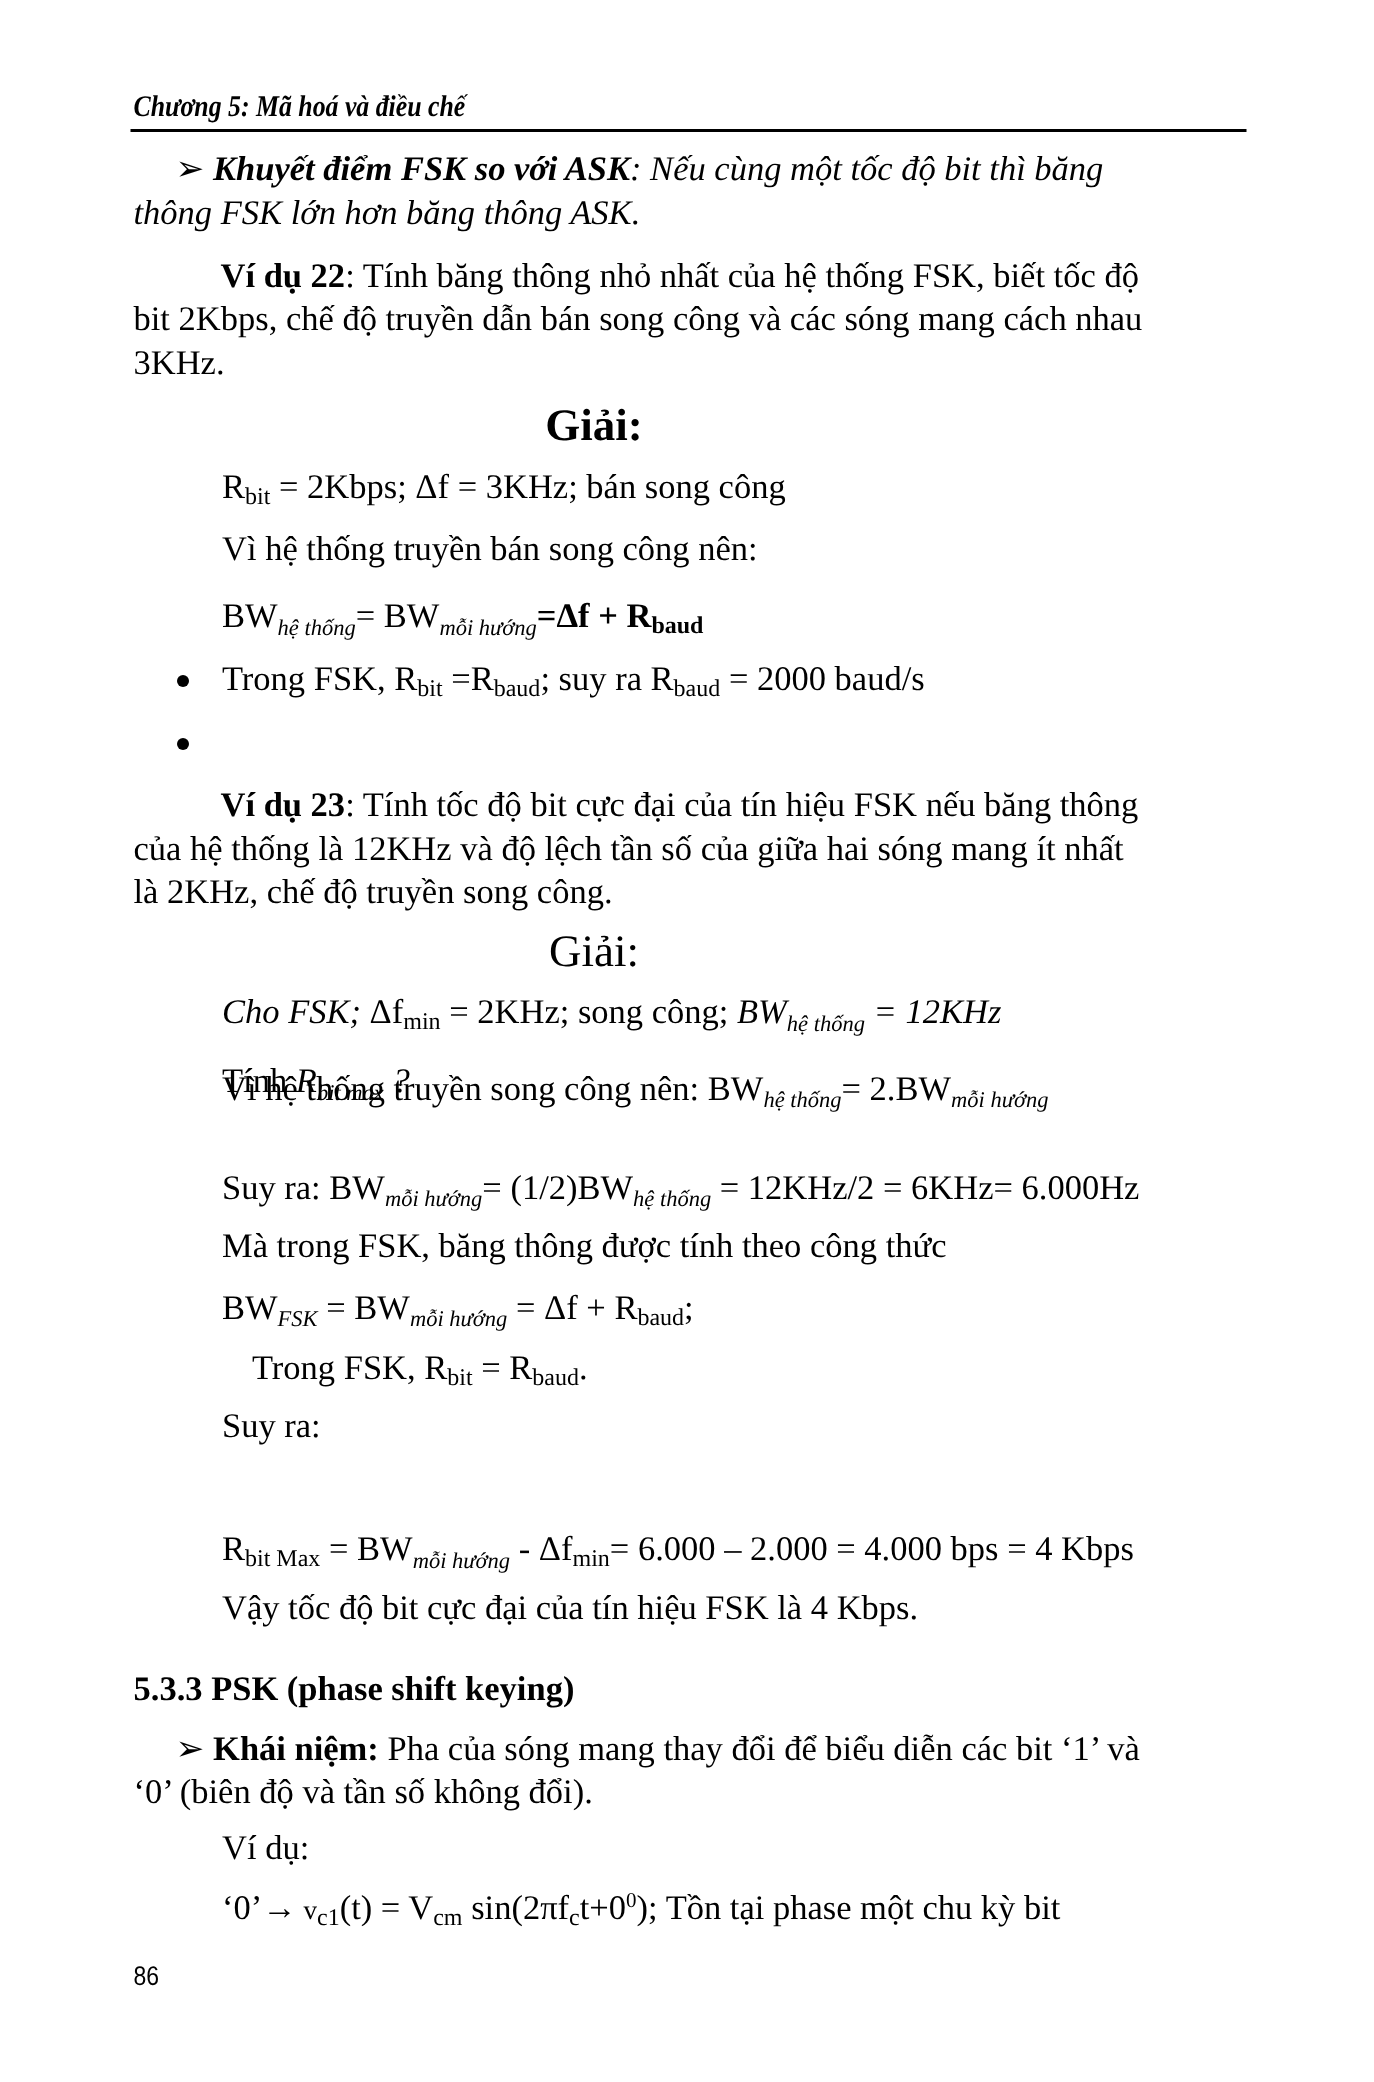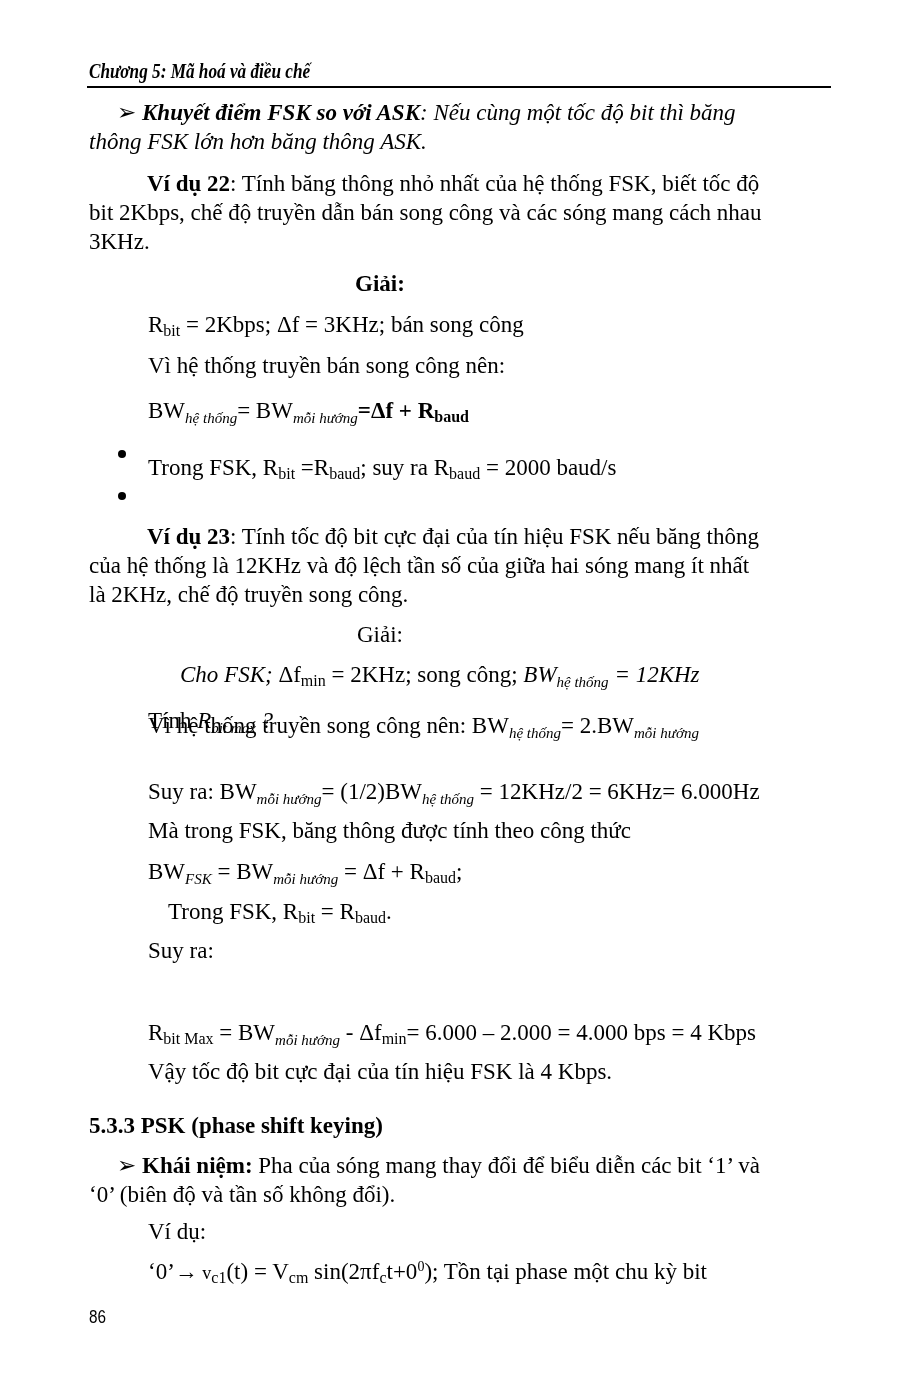--- a/index.html
+++ b/index.html
@@ -12,21 +12,21 @@
   .line { position: absolute; font-size: 23px; line-height: 28px; white-space: nowrap; }
   .just { position: absolute; font-size: 23px; line-height: 29px; width: 740px; text-align: justify; }
   sub { font-size: 16px; vertical-align: -4px; line-height: 0; }
   sup { font-size: 14px; vertical-align: 8px; line-height: 0; }
   .si { font-style: italic; font-size: 15px; vertical-align: -5px; line-height: 0; }
   .b { font-weight: bold; }
   .i { font-style: italic; }
   .bullet-dot { position: absolute; width: 8px; height: 8px; border-radius: 50%; background: #000; }
   .pagenum { position: absolute; left: 89px; top: 1307px; font-family: "Liberation Sans", sans-serif; font-size: 18px;
              transform: scaleX(0.85); transform-origin: left; }
-  .center { position: absolute; left: 0; width: 760px; text-align: center; font-size: 23px; line-height: 28px; }
+  .center { position: absolute; left: 16px; width: 760px; text-align: center; font-size: 30px; line-height: 28px; }
 </style>
 </head>
 <body>
 
 <div class="page">
 
   <div class="header">Chương 5: Mã hoá và điều chế</div>
   <div class="header-rule"></div>
 
   <div class="just" style="left:89px; top:98px;">
@@ -44,33 +44,33 @@
 
   <div class="line" style="left:148px; top:311px;">
     <span>R</span><sub>bit</sub><span> = 2Kbps; Δf = 3KHz; bán song công</span>
   </div>
   <div class="line" style="left:148px; top:352px;">Vì hệ thống truyền bán song công nên:</div>
   <div class="line" style="left:148px; top:397px;">
     <span>BW</span><span class="si">hệ thống</span><span>= BW</span><span class="si">mỗi hướng</span><span class="b">=Δf +  R</span><sub class="b">baud</sub>
   </div>
 
   <div class="bullet-dot" style="left:118px; top:450px;"></div>
-  <div class="line" style="left:148px; top:454px;">
+  <div class="line" style="left:148px; top:439px;">
     <span>Trong FSK, R</span><sub>bit</sub><span> =R</span><sub>baud</sub><span>; suy ra R</span><sub>baud</sub><span> = 2000 baud/s</span>
   </div>
   <div class="bullet-dot" style="left:118px; top:492px;"></div>
 
   <div class="just" style="left:89px; top:522px;">
     <span style="padding-left:58px;"></span><span class="b">Ví dụ 23</span><span>: Tính tốc độ bit cực đại của tín hiệu FSK nếu băng thông</span><br>
     <span>của hệ thống là 12KHz và độ lệch tần số của giữa hai sóng mang ít nhất</span><br>
     <span>là 2KHz, chế độ truyền song công.</span>
   </div>
   <div class="center" style="top:621px;"><span>Giải:</span></div>
 
-  <div class="line" style="left:148px; top:661px;margin-left:32px;">
+  <div class="line" style="left:148px; top:661px;">
     <span class="i">Cho FSK;</span><span> Δf</span><sub>min</sub><span> = 2KHz; song công; </span><span class="i">BW</span><span class="si">hệ thống</span><span class="i"> = 12KHz</span>
   </div>
   <div class="line" style="left:148px; top:707px;">
     <span>Tính </span><span class="i">R</span><span class="si">bit max</span><span class="i"> ?</span>
   </div>
   <div class="line" style="left:148px; top:712px;">
     <span>Vì hệ thống truyền song công nên: BW</span><span class="si">hệ thống</span><span>= 2.BW</span><span class="si">mỗi hướng</span>
   </div>
   <div class="line" style="left:148px; top:778px;">
     <span>Suy ra: BW</span><span class="si">mỗi hướng</span><span>= (1/2)BW</span><span class="si">hệ thống</span><span> = 12KHz/2 = 6KHz= 6.000Hz</span>

